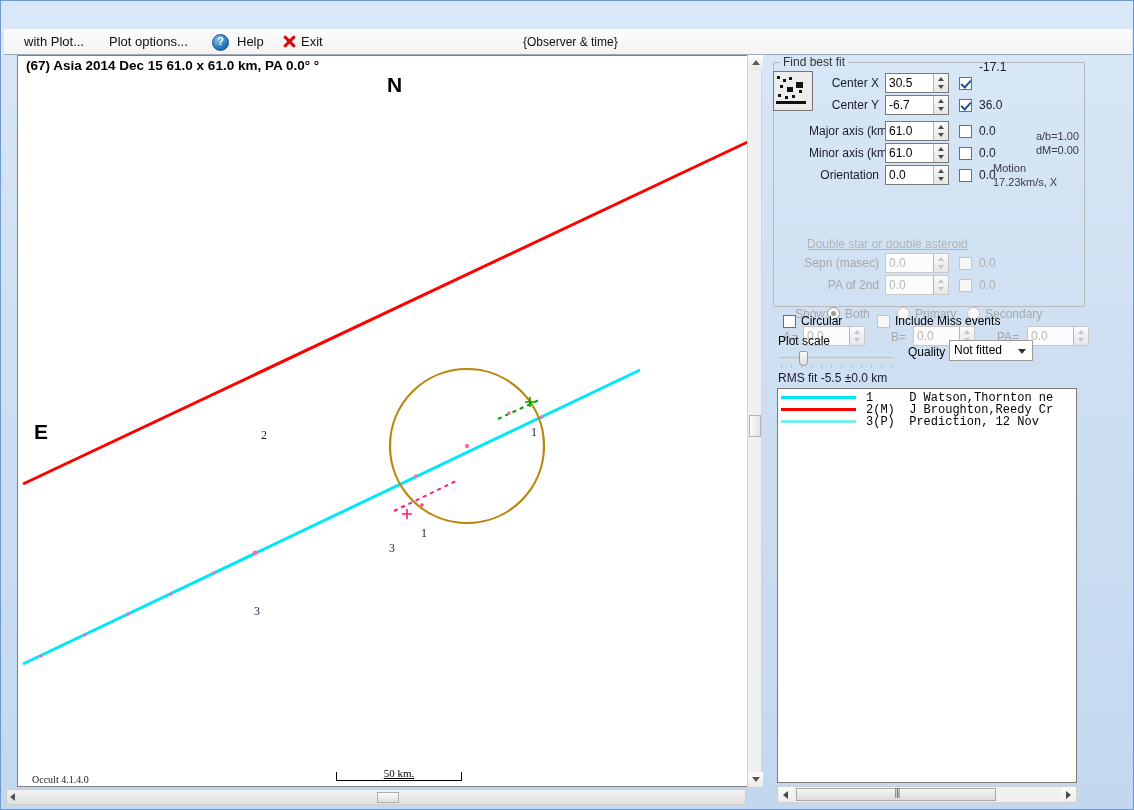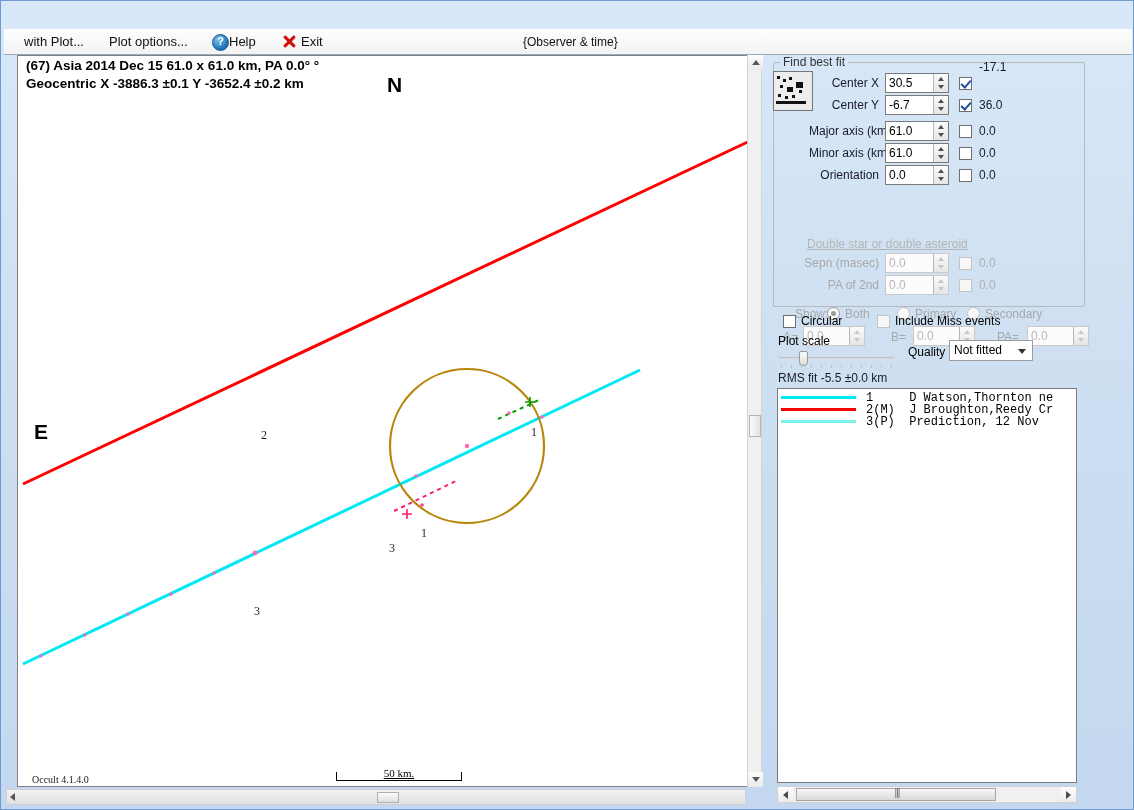--- a/index.html
+++ b/index.html
@@ -57,21 +57,21 @@
     background:linear-gradient(to bottom,#fdfdfd,#f3f3f3);
     border-bottom:1px solid #9ab;
     box-sizing:border-box;
   }
   .tbitem{
     position:absolute;top:0;height:26px;line-height:26px;
     font-size:13px;color:#111;white-space:nowrap;
   }
   #tb-withplot{left:20px;}
   #tb-plotopts{left:105px;}
-  #tb-help{left:225px;}
+  #tb-help{left:233px;}
   #tb-helpicon{
     position:absolute;left:208px;top:5px;width:15px;height:15px;border-radius:50%;
     background:radial-gradient(circle at 35% 30%,#7dc3ef,#1a6fb5 70%);
     border:1px solid #15568c;
   }
   #tb-helpicon:after{content:"?";position:absolute;left:0;top:-1px;width:15px;
     text-align:center;color:#fff;font-size:11px;font-weight:bold;line-height:15px;}
   #tb-exit{left:297px;}
   #tb-exiticon{position:absolute;left:278px;top:5px;width:14px;height:14px;}
   #tb-exiticon:before,#tb-exiticon:after{
@@ -273,21 +273,20 @@
       <circle cx="404" cy="449" r="1.8" fill="#ff3f86"></circle>
 
       <line x1="480" y1="363" x2="521" y2="344" stroke="#00a000" stroke-width="2" stroke-dasharray="4,4"></line>
       <path d="M 512 341 l 0 10 M 507 346 l 10 0" stroke="#00a000" stroke-width="1.6"></path>
       <circle cx="491" cy="357" r="1.8" fill="#ff69b4"></circle>
 
       <circle cx="449" cy="390" r="2.2" fill="#ff69b4"></circle>
     </svg>
 
     <div class="plot-title" id="title-l1" style="left:8px;top:2px;">(67) Asia  2014 Dec 15   61.0 x 61.0 km,  PA 0.0° °</div>
-    <div class="plot-title" id="title-l2" style="left:8px;top:20px;">Geocentric  X -3886.3 ±0.1  Y -3652.4 ±0.2 km</div>
     <div id="lbl-N" style="top:17px;left:369px;">N</div>
     <div id="lbl-E" style="top:364px;left:16px;">E</div>
 
     <div class="chordnum" style="left:243px;top:372px;">2</div>
     <div class="chordnum" style="left:513px;top:369px;">1</div>
     <div class="chordnum" style="left:403px;top:470px;">1</div>
     <div class="chordnum" style="left:371px;top:485px;">3</div>
     <div class="chordnum" style="left:236px;top:548px;">3</div>
 
     <div id="occult-ver" style="top:718px;">Occult 4.1.4.0</div>
@@ -363,20 +362,26 @@
         <div class="cbval" style="left:210px;top:95px;">0.0</div>
         <div class="lab" style="left:40px;top:117px;width:70px;">Orientation</div>
         <div class="spin" style="left:116px;top:114px;width:64px;">
           <span class="val">0.0</span>
           <span class="btns"></span>
         </div>
         <div class="cbx" style="left:190px;top:118px;"></div>
         <div class="cbval" style="left:210px;top:117px;">0.0</div>
       </div>
 
+    <div id="meta">
+      <div class="r">a/b=1.00</div>
+      <div class="r">dM=0.00</div>
+      <div class="l" style="margin-top:4px;">Motion</div>
+      <div class="l">17.23km/s, X</div>
+    </div>
 
     <div id="dblhdr">Double star  or  double asteroid</div>
     <div id="dblrows">
         <div class="lab dis" style="left:30px;top:205px;width:80px;">Sepn (masec)</div>
         <div class="spin dis" style="left:116px;top:202px;width:64px;">
           <span class="val">0.0</span>
           <span class="btns"></span>
         </div>
         <div class="cbx dis" style="left:190px;top:206px;"></div>
         <div class="cbval dis" style="left:210px;top:205px;">0.0</div>

